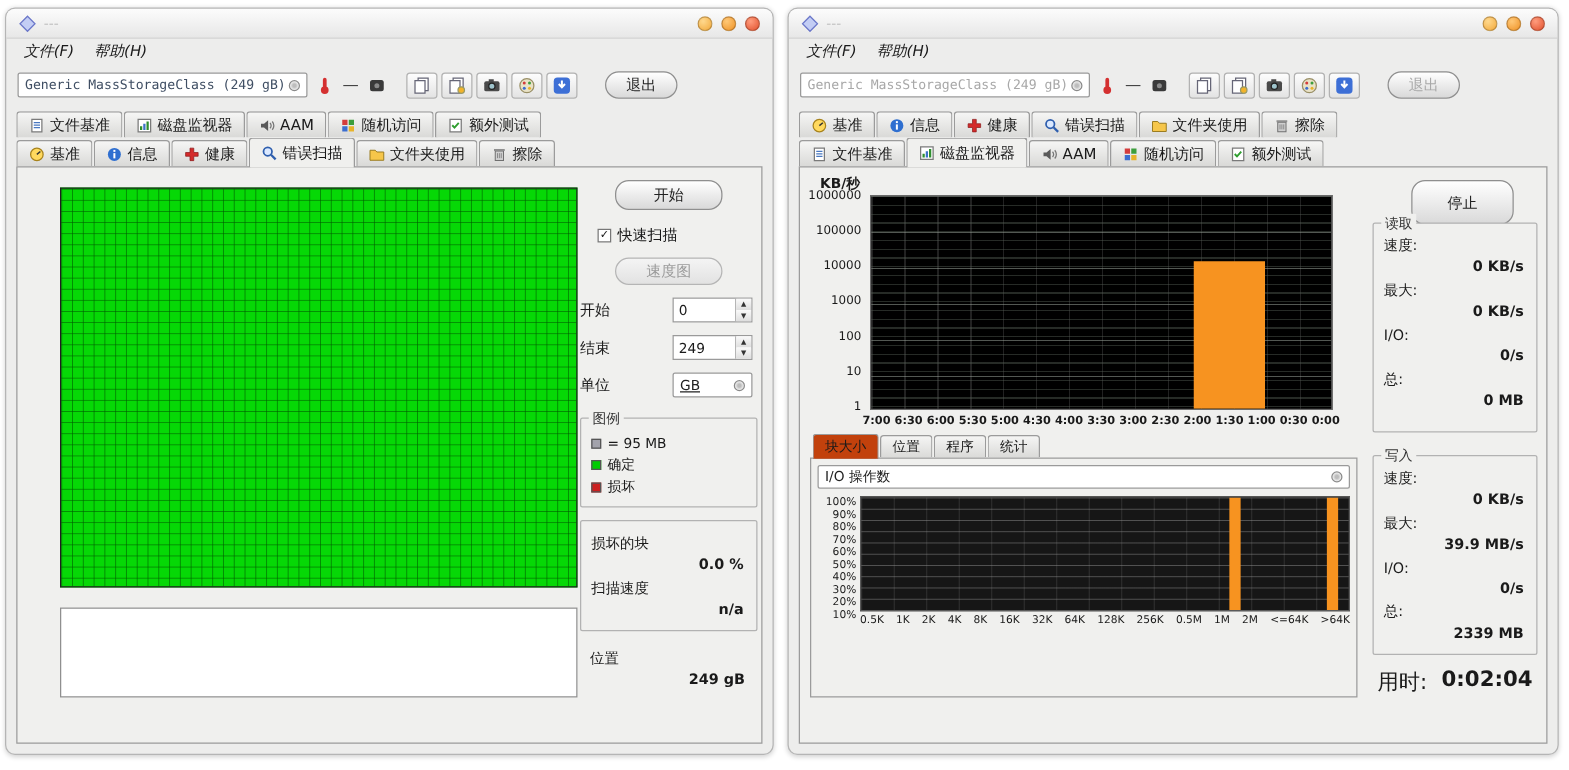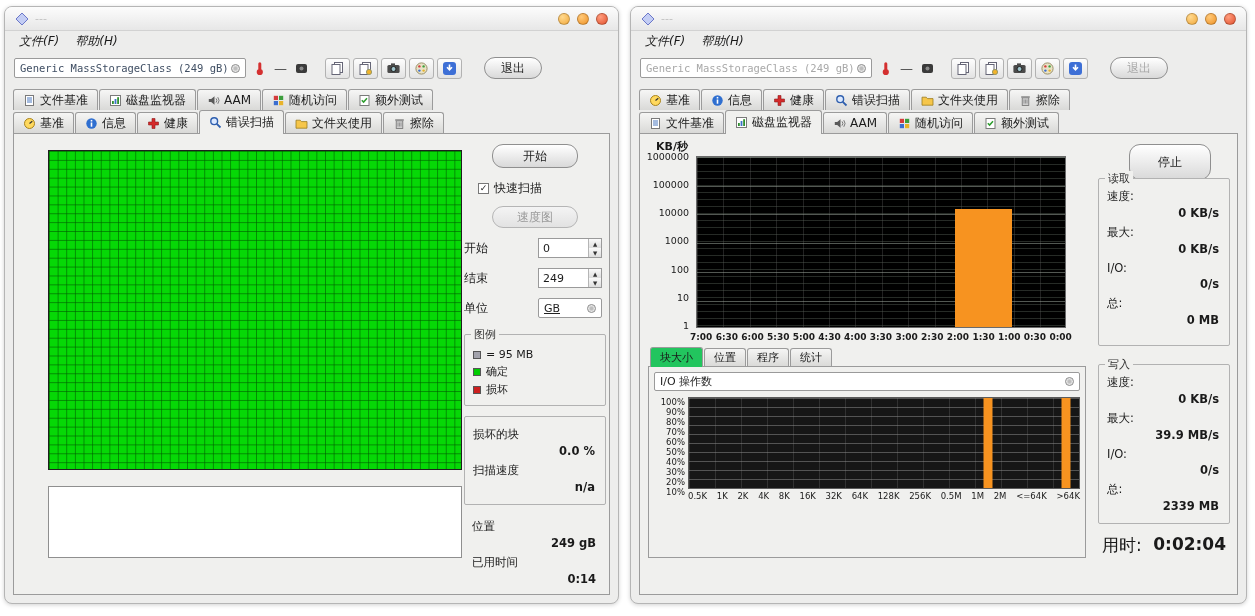--- a/index.html
+++ b/index.html
@@ -70,21 +70,21 @@
   .mon-bar{position:absolute;bottom:0;background:#f79320;}
   .x-axis{position:absolute;left:50px;top:198px;width:382px;display:flex;justify-content:space-between;font-size:9px;font-weight:bold;}
   .btn.stop-btn{position:absolute;right:26px;top:10px;width:82px;height:36px;}
   .read-box{position:absolute;left:458px;top:44px;width:132px;height:168px;}
   .write-box{position:absolute;left:458px;top:230px;width:132px;height:160px;}
   .time-row{position:absolute;left:462px;top:400px;width:124px;display:flex;justify-content:space-between;font-size:17px;}
   .time-row .tv{font-weight:bold;}
   .sub-area{position:absolute;left:8px;top:212px;width:438px;}
   .sub-tabs{display:flex;height:20px;align-items:flex-end;padding-left:2px;}
   .stab{height:18px;display:inline-flex;align-items:center;padding:0 9px;font-size:11px;border:1px solid #9b9b9b;border-bottom:none;border-radius:3px 3px 0 0;background:linear-gradient(#f5f5f4,#dadad8);margin-right:1px;}
-  .stab.active{background:#22c55e;height:20px;margin-bottom:-1px;position:relative;z-index:3;}
+  .stab.active{background:#c2410c;height:20px;margin-bottom:-1px;position:relative;z-index:3;}
   .sub-panel{border:1px solid #9b9b9b;background:#f0f0ee;height:192px;padding:5px;position:relative;}
   .io-combo{width:100%;height:19px;}
   .io-combo .ctext{font-family:"DejaVu Sans",sans-serif;font-size:11px;color:#222;}
   .hist-wrap{display:flex;margin-top:6px;}
   .pct-axis{width:34px;flex:none;height:92px;display:flex;flex-direction:column;justify-content:space-between;align-items:flex-end;font-size:8.5px;padding-right:3px;text-align:center;}
   .hist-plot{flex:1;height:92px;background-color:#161616;border:1px solid #5a5a5a;position:relative;overflow:hidden;background-image:linear-gradient(rgba(145,145,145,.5) 1px,transparent 1px),linear-gradient(to right,rgba(120,120,120,.28) 1px,transparent 1px);background-size:100% 10%,6.667% 100%;}
   .hbar{position:absolute;bottom:0;width:9px;transform:translateX(-50%);background:#f79320;}
   .hist-x{margin-left:34px;display:flex;justify-content:space-between;font-size:8.5px;margin-top:2px;}
 </style>
 </head>
@@ -309,24 +309,20 @@
             <div class="stat-v">n/a</div>
           </div>
           </div>
       </div>
       <div class="stats-plain">
         <div>
             <div class="stat">
             <div class="stat-l">位置</div>
             <div class="stat-v">249 gB</div>
           </div>
-            <div class="stat">
-            <div class="stat-l">已用时间</div>
-            <div class="stat-v">0:14</div>
-          </div>
           </div>
       </div>
     </div>
   </div>
 </div>
 
 <div class="window" id="win-right">
   <div class="titlebar">
     <svg width="14" height="14" viewBox="0 0 14 14">
         <path d="M7 1L13 7 7 13 1 7z" fill="#c3cdf4" stroke="#6b77c9"></path>

